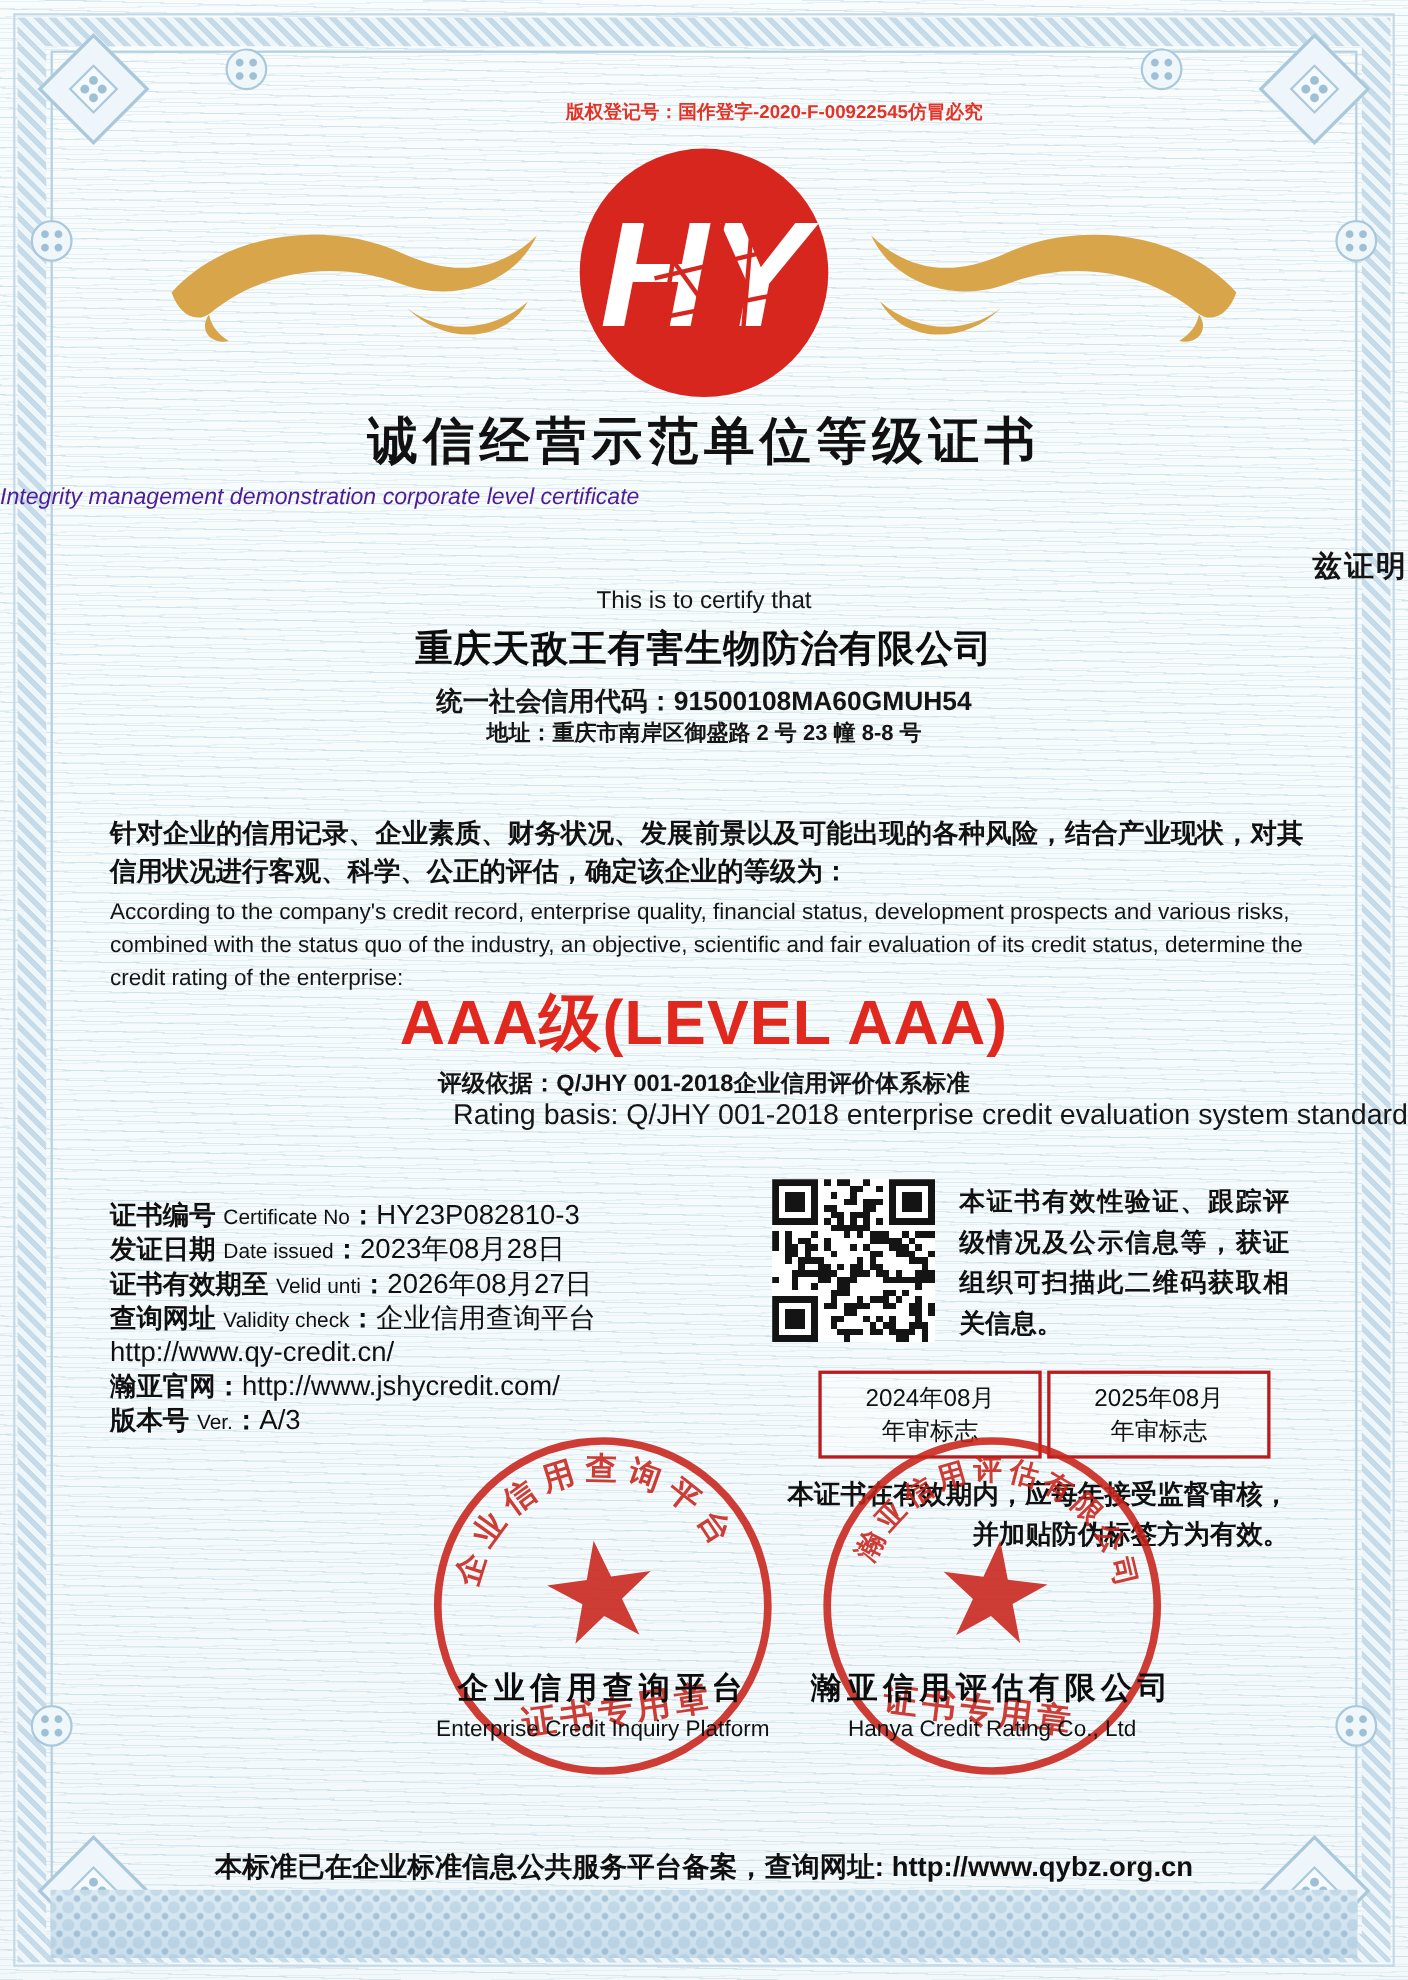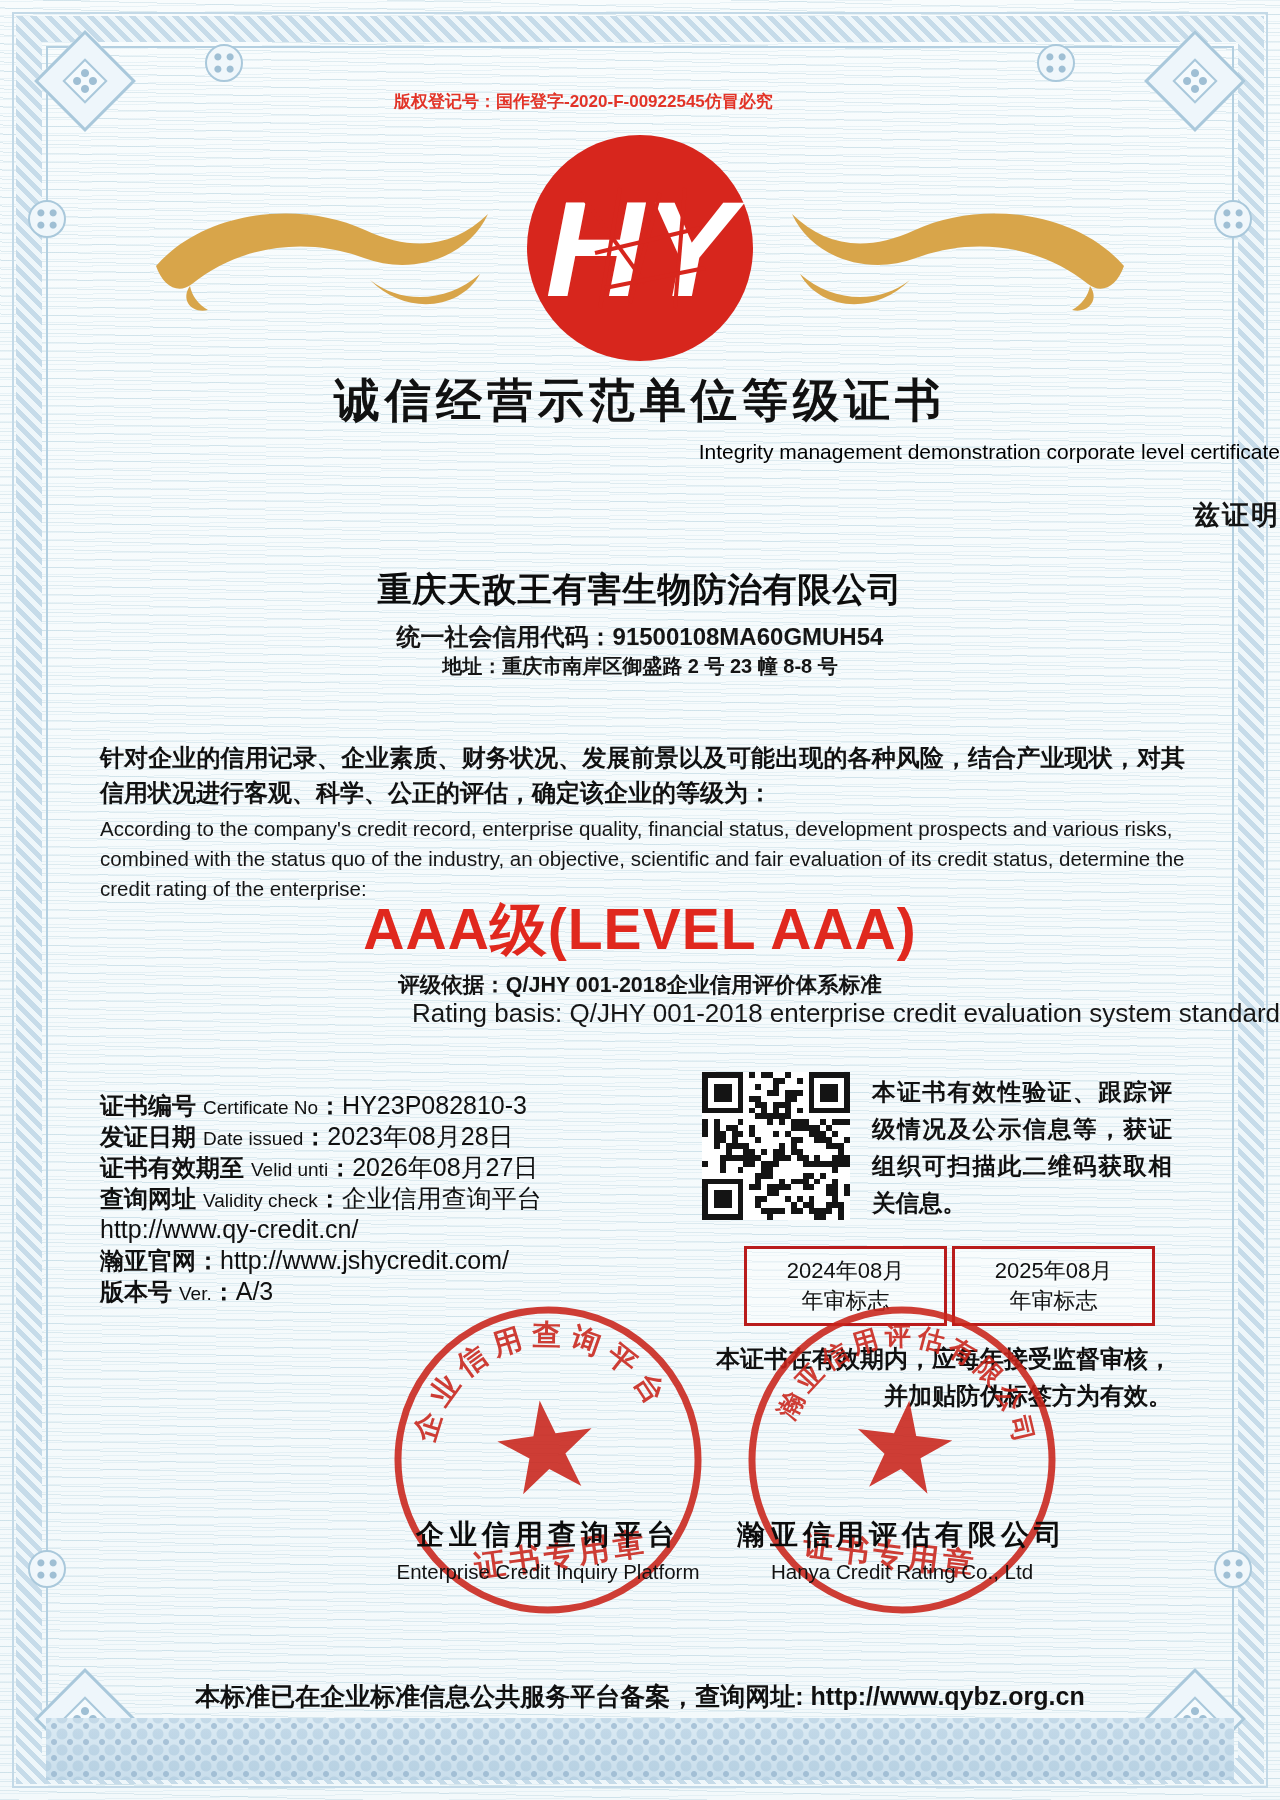--- a/index.html
+++ b/index.html
@@ -31,25 +31,25 @@
       radial-gradient(circle at 68% 32%, #9fbfd4 3px, transparent 4px),
       radial-gradient(circle at 32% 68%, #9fbfd4 3px, transparent 4px),
       radial-gradient(circle at 68% 68%, #9fbfd4 3px, transparent 4px),#f0f7fb;}
   .lace-band{left:46px;right:46px;bottom:20px;height:62px;
     background:
       radial-gradient(circle at 8px 8px, rgba(130,165,195,.55) 2.5px, transparent 3.5px) 0 0/16px 16px,
       radial-gradient(circle at 8px 8px, rgba(150,185,210,.35) 5px, transparent 6px) 8px 8px/16px 16px,
       linear-gradient(#dcebf4,#c8ddeb);}
 
   
-  .copyright{top:90px;left:394px;width:620px;font-size:17px;font-weight:600;color:#e23327;}
+  .copyright{top:90px;left:394px;width:620px;text-align:center;font-size:17px;font-weight:600;color:#e23327;}
   .logo-wrap{left:525px;top:133px;width:230px;height:230px;}
   .flourish{top:188px;width:345px;height:135px;}
   .title{top:370px;left:0;width:100%;text-align:center;font-size:46px;font-weight:800;color:#111;letter-spacing:5px;}
-  .title-en{top:440px;left:0;width:100%;text-align:right;font-size:21px;font-weight:500;color:#000000;}
+  .title-en{top:440px;left:0;width:100%;text-align:left;font-size:21px;font-weight:500;color:#4c1d95;font-style:italic;}
   .certify-zh{top:497px;left:0;width:100%;text-align:right;font-size:27px;font-weight:600;color:#141414;letter-spacing:2px;}
   .certify-en{top:533px;left:0;width:100%;text-align:center;font-size:22px;color:#161616;}
   .company{top:567px;left:0;width:100%;text-align:center;font-size:34px;font-weight:800;color:#0d0d0d;letter-spacing:1px;}
   .cred-line{top:621px;left:0;width:100%;text-align:center;font-size:24px;font-weight:600;color:#151515;}
   .addr-line{top:653px;left:0;width:100%;text-align:center;font-size:20px;font-weight:600;color:#151515;}
 
   .para-zh{top:740px;left:100px;width:1085px;font-size:24px;font-weight:600;line-height:35px;color:#111;text-align:justify;}
   .para-en{top:814px;left:100px;width:1085px;font-size:20.5px;font-weight:400;line-height:30px;color:#151515;}
 
   .level{top:892px;left:0;width:100%;text-align:center;font-size:57px;font-weight:800;color:#e0281e;letter-spacing:1px;}
@@ -142,20 +142,21 @@
         <line x1="160" y1="55" x2="150" y2="175"></line>
         <line x1="70" y1="120" x2="175" y2="95"></line>
         <line x1="80" y1="155" x2="180" y2="135"></line>
       </g>
     </svg>
   </div>
 
   <div class="abs title">诚信经营示范单位等级证书</div>
   <div class="abs title-en">Integrity management demonstration corporate level certificate</div>
   <div class="abs certify-zh">兹证明</div>
+  <div class="abs certify-en">This is to certify that</div>
   <div class="abs company">重庆天敌王有害生物防治有限公司</div>
   <div class="abs cred-line">统一社会信用代码：91500108MA60GMUH54</div>
   <div class="abs addr-line">地址：重庆市南岸区御盛路 2 号 23 幢 8-8 号</div>
 
   <div class="abs para-zh">针对企业的信用记录、企业素质、财务状况、发展前景以及可能出现的各种风险，结合产业现状，对其信用状况进行客观、科学、公正的评估，确定该企业的等级为：</div>
   <div class="abs para-en">According to the company's credit record, enterprise quality, financial status, development prospects and various risks, combined with the status quo of the industry, an objective, scientific and fair evaluation of its credit status, determine the credit rating of the enterprise:</div>
   <div class="abs level">AAA级(LEVEL AAA)</div>
   <div class="abs basis-zh">评级依据：Q/JHY 001-2018企业信用评价体系标准</div>
   <div class="abs basis-en">Rating basis: Q/JHY 001-2018 enterprise credit evaluation system standard</div>
 

